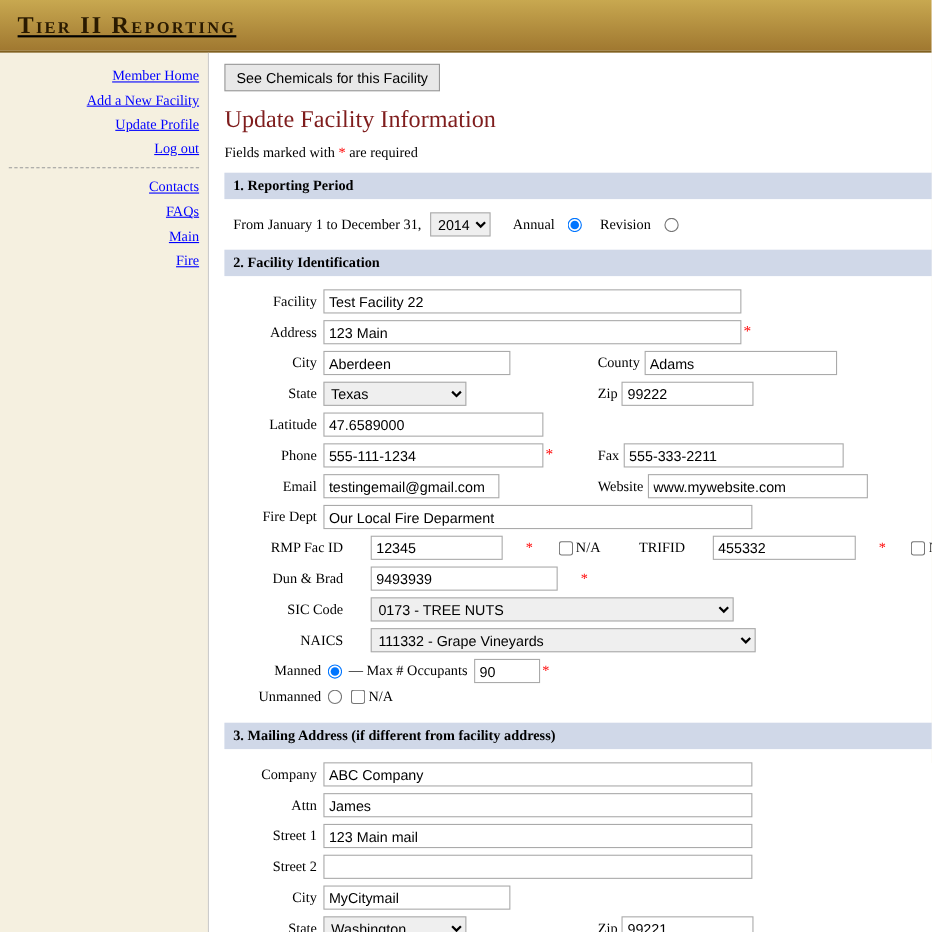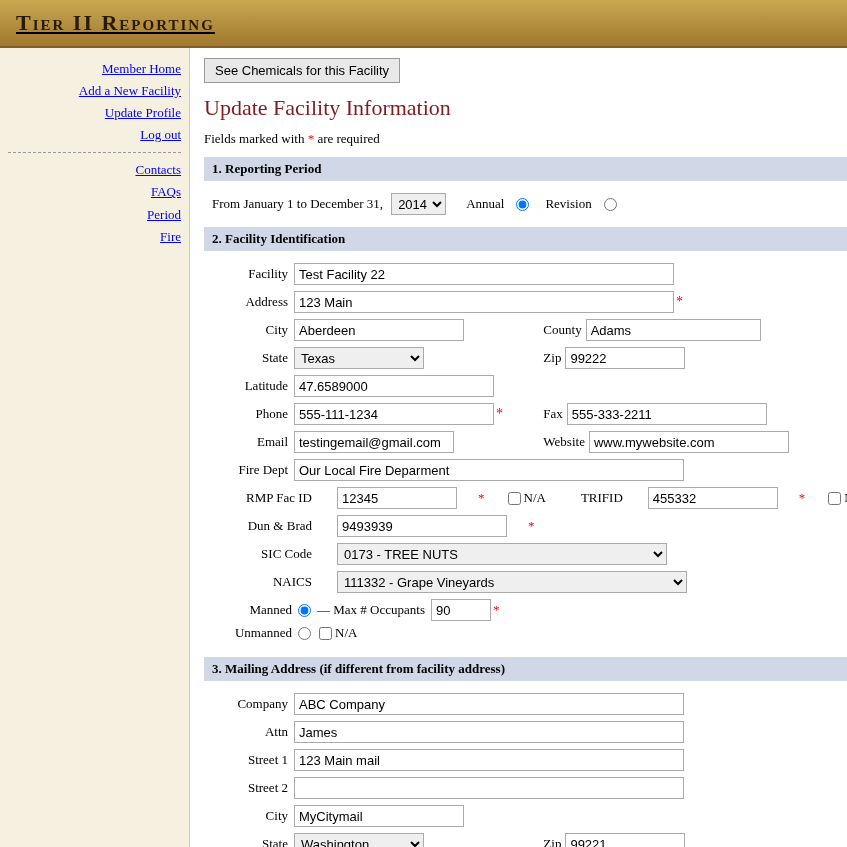--- a/index.html
+++ b/index.html
@@ -206,21 +206,21 @@
 <div id="layout">
 
   <div id="sidebar">
     <a class="sidebar-link">Member Home</a>
     <a class="sidebar-link">Add a New Facility</a>
     <a class="sidebar-link">Update Profile</a>
     <a class="sidebar-link">Log out</a>
     <hr class="sidebar-divider">
     <a class="sidebar-link">Contacts</a>
     <a class="sidebar-link">FAQs</a>
-    <a class="sidebar-link">Period</a>
+    <a class="sidebar-link">Main</a>
     <a class="sidebar-link">Fire</a>
   </div>
 
   <div id="main">
 
     
     <button class="top-button">See Chemicals for this Facility</button>
 
     <h2 class="page-title">Update Facility Information</h2>
 

